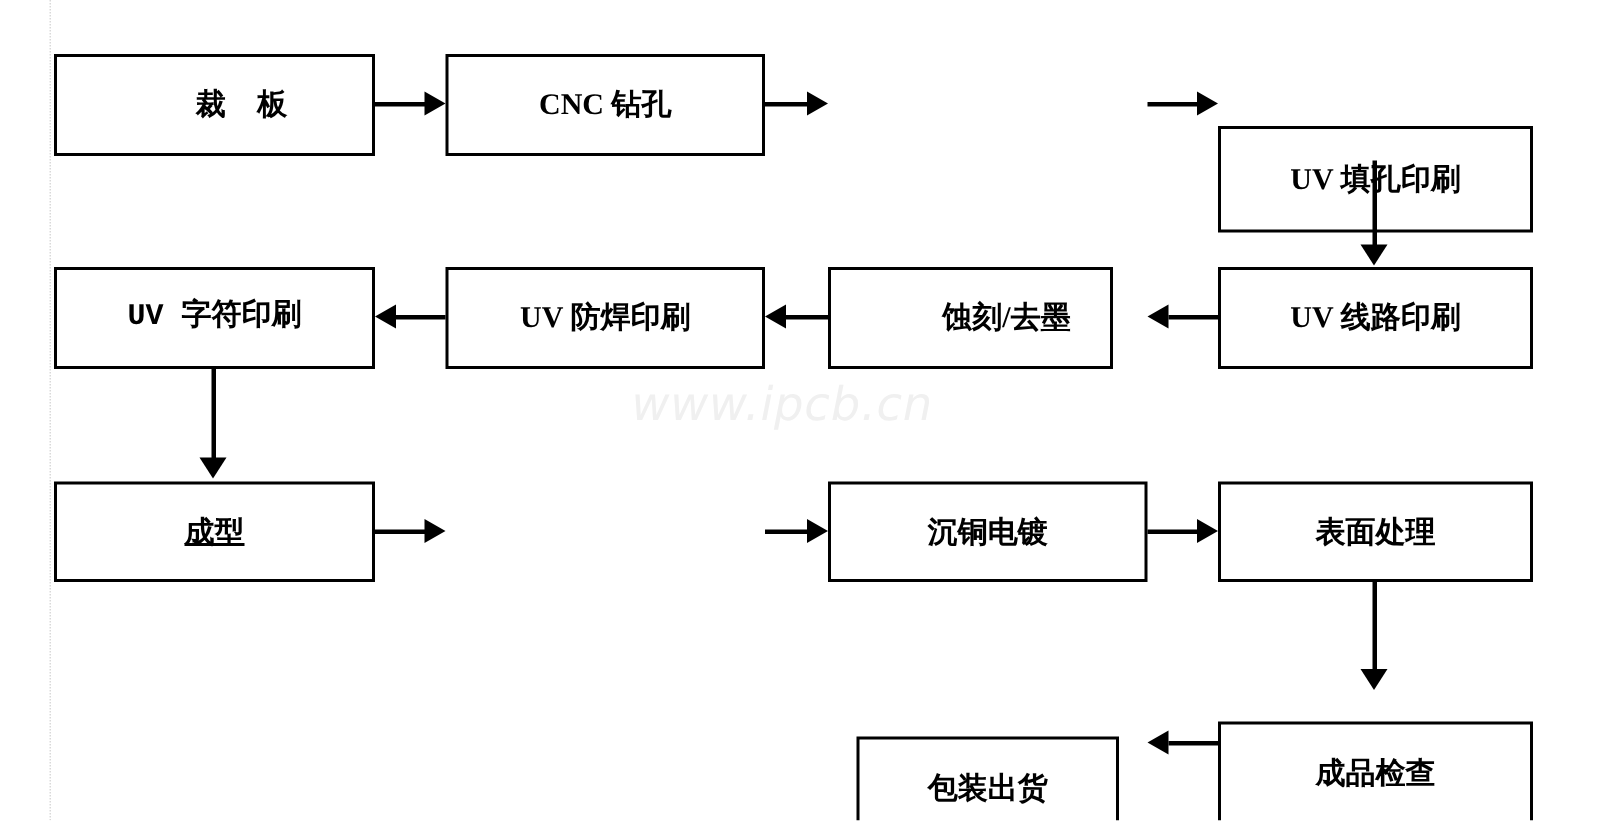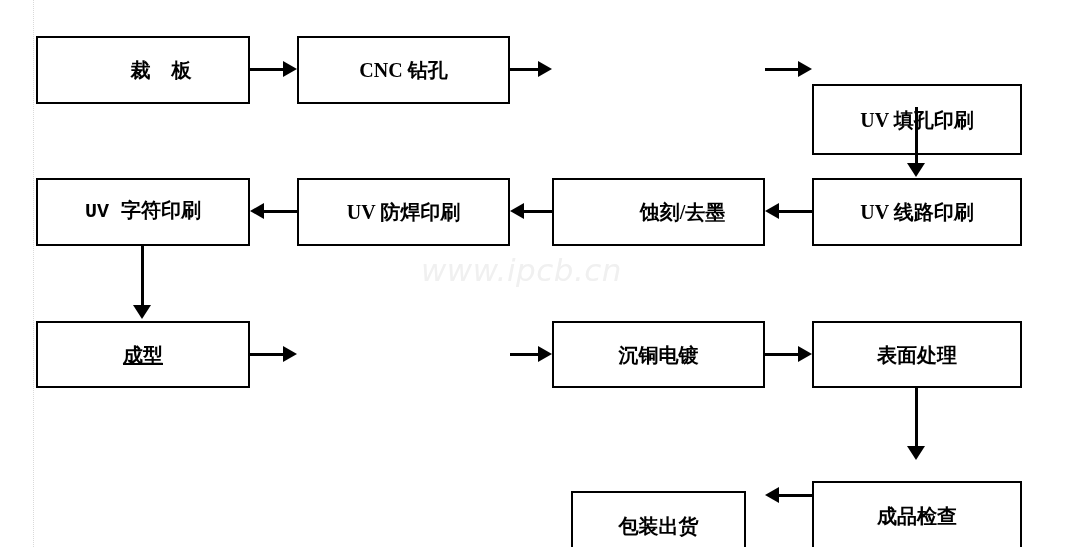--- a/index.html
+++ b/index.html
@@ -103,21 +103,21 @@
   <div class="arrow right" style="left:538px; top:61px;"></div>
 
   <div class="conn h" style="left:765px; top:68px; width:34px;"></div>
   <div class="arrow right" style="left:798px; top:61px;"></div>
 
   <div class="conn v" style="left:915px; top:107px; height:57px;"></div>
   <div class="arrow down" style="left:907px; top:163px;"></div>
 
   <div class="node" style="left:36px;  top:178px; width:214px; height:68px;font-family:Liberation Mono, monospace;">UV 字符印刷</div>
   <div class="node" style="left:297px; top:178px; width:213px; height:68px;">UV 防焊印刷</div>
-  <div class="node" style="left:552px; top:178px; width:213px; height:68px;padding-left:48px;">蚀刻/去墨</div>
+  <div class="node" style="left:552px; top:178px; width:190px; height:68px;padding-left:48px;">蚀刻/去墨</div>
   <div class="node" style="left:812px; top:178px; width:210px; height:68px;">UV 线路印刷</div>
 
   <div class="conn h" style="left:779px; top:210px; width:33px;"></div>
   <div class="arrow left" style="left:765px; top:203px;"></div>
 
   <div class="conn h" style="left:524px; top:210px; width:28px;"></div>
   <div class="arrow left" style="left:510px; top:203px;"></div>
 
   <div class="conn h" style="left:264px; top:210px; width:33px;"></div>
   <div class="arrow left" style="left:250px; top:203px;"></div>

